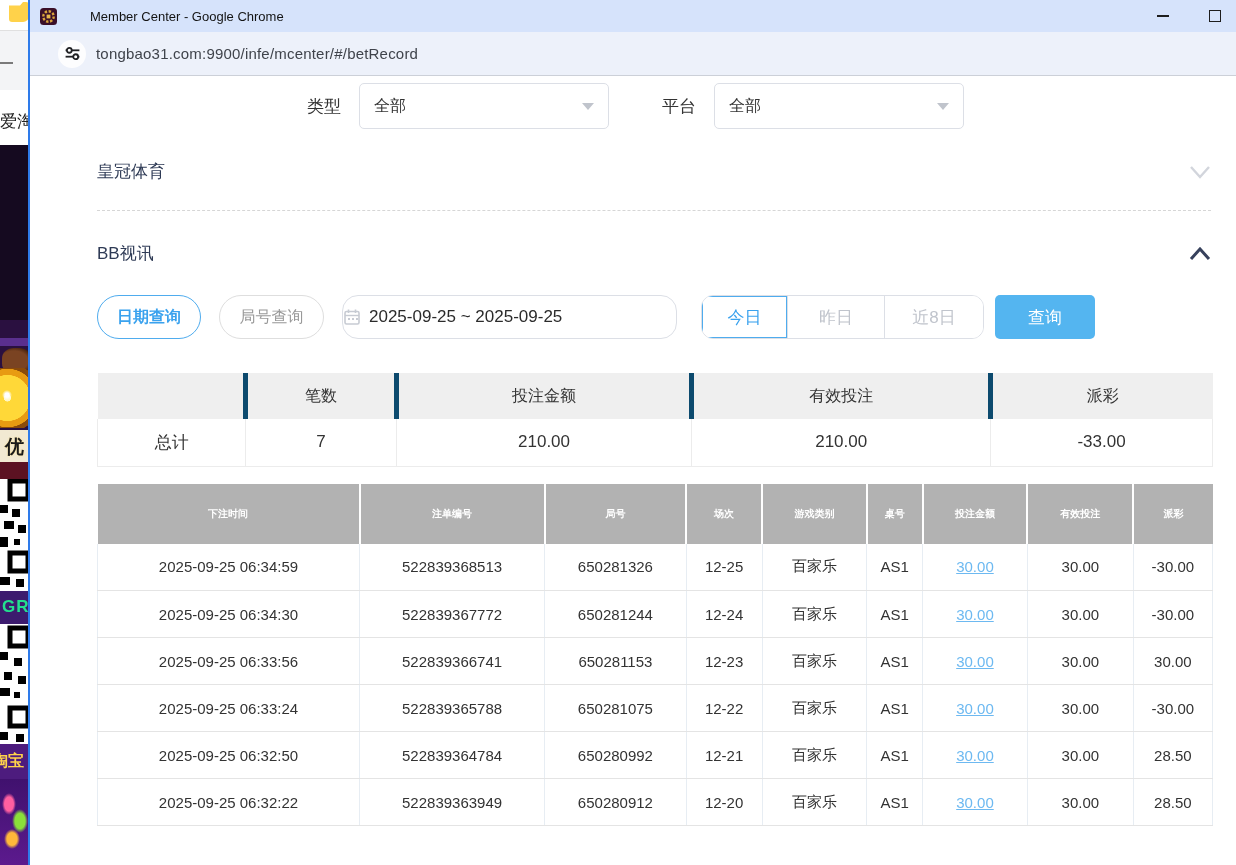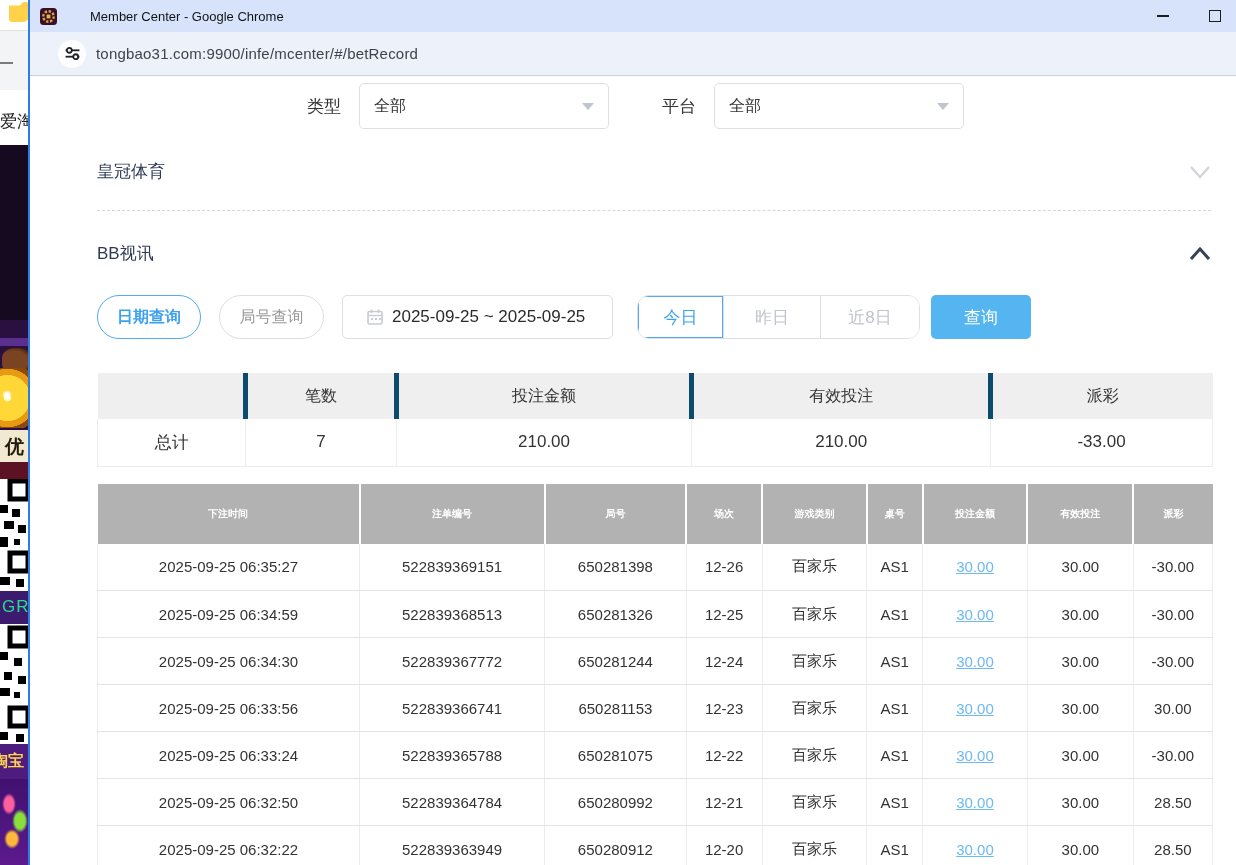--- a/index.html
+++ b/index.html
@@ -19,21 +19,21 @@
   .boot    { position:absolute; left:2px; top:28px; width:30px; height:26px; background:radial-gradient(ellipse at 40% 50%, #7a4322 0 55%, #4a2410 75%, transparent 80%); border-radius:40%; }
   .band-p  { position:absolute; left:0; top:18px; width:28px; height:8px; background:#5a2f8e; }
   .coin    { position:absolute; left:-16px; top:48px; width:52px; height:60px; background:radial-gradient(circle at 45% 50%, #fff7c8 0 8%, #ffd838 9% 55%, #e89b12 56% 70%, #8a4a0a 71% 82%, transparent 83%); }
   .spark   { position:absolute; left:2px; top:70px; width:10px; height:10px; background:radial-gradient(circle,#fff 0 30%,rgba(255,255,255,0) 70%); }
   .s-you   { height:32px; background:#f2e9d2; color:#1a1a1a; font-size:19px; font-weight:bold; position:relative; }
   .s-you span { position:absolute; left:5px; top:4px; text-shadow:0 0 2px #ffe08a; }
   .s-band  { height:17px; background:#5c1222; }
   .s-qr    { background:#fff; position:relative; }
   .s-qr1   { height:112px; }
   .s-qr2   { height:120px; }
-  .s-gr    { height:33px; background:#3c1b6e; position:relative; font-size:17px; font-weight:normal; color:#23e08e; }
+  .s-gr    { height:33px; background:#3c1b6e; position:relative; font-size:17px; font-weight:bold; color:#23e08e; }
   .s-gr span { position:absolute; left:2px; top:6px; letter-spacing:1px; }
   .s-tao   { height:35px; background:#4d1c7e; position:relative; font-size:16px; font-weight:bold; color:#ffd34a; }
   .s-tao span { position:absolute; left:-8px; top:7px; white-space:nowrap; }
   .s-figs  { flex:1; background:linear-gradient(180deg,#40116e,#5c1a8e); position:relative; overflow:hidden; }
   .fig1 { position:absolute; left:2px; top:14px; width:14px; height:22px; background:radial-gradient(ellipse,#ff5fa0 0 45%,transparent 70%); }
   .fig2 { position:absolute; left:12px; top:30px; width:16px; height:24px; background:radial-gradient(ellipse,#8adf3a 0 45%,transparent 70%); }
   .fig3 { position:absolute; left:4px; top:50px; width:16px; height:20px; background:radial-gradient(ellipse,#ffb83a 0 45%,transparent 70%); }
 
   
   .chrome-window { position:absolute; left:28px; top:0; width:1208px; height:865px; border-left:2px solid #2e7bea; background:#fff; display:flex; flex-direction:column; }
@@ -61,21 +61,21 @@
 
   .section-head { margin-top:30px; display:flex; align-items:center; justify-content:space-between; cursor:pointer; }
   .sec-title { font-size:17px; font-weight:normal; color:#2e3a55; }
   .dashed { margin-top:27px; border-top:1px dashed #d6d6d6; }
   .section-head.bb { margin-top:31px; }
 
   .query-row { margin-top:30px; display:flex; align-items:center; }
   .pill { height:44px; border-radius:22px; background:#fff; font-size:16px; cursor:pointer; font-family:inherit; }
   .pill.active { width:104px; border:1px solid #4facee; color:#3aa2ee; font-weight:bold; }
   .pill.plain { width:105px; border:1px solid #dedede; color:#999; margin-left:18px; }
-  .date-input { margin-left:18px; width:271px; height:44px; border:1px solid #dcdfe6; border-radius:5px; display:flex; align-items:center; padding:0 24px; cursor:text; background:#fff; }
+  .date-input { margin-left:18px; width:335px; height:44px; border:1px solid #dcdfe6; border-radius:16px; display:flex; align-items:center; padding:0 1px; cursor:text; background:#fff; }
   .date-text { margin-left:9px; font-size:17px; color:#2b2b2b; }
   .btn-group { margin-left:24px; height:44px; border:1px solid #dcdfe6; border-radius:12px; display:flex; overflow:hidden;align-items:flex-end; }
   .gbtn { height:100%; background:#fff; border:none; font-size:17px; color:#c0c4cc; cursor:pointer; font-family:inherit; }
   .gbtn.b1 { width:85px; }
   .gbtn.b2 { width:97px; border-left:1px solid #dcdfe6; }
   .gbtn.b3 { width:99px; border-left:1px solid #dcdfe6; }
   .gbtn.active { box-shadow:inset 0 0 0 1px #4facee; color:#3aa2ee; }
   .search-btn { margin-left:11px; width:100px; height:44px; background:#54b5f0; border:none; border-radius:5px; color:#fff; font-size:17px; cursor:pointer; font-family:inherit; }
 
   
@@ -291,31 +291,20 @@
           <th>场次</th>
           <th>游戏类别</th>
           <th>桌号</th>
           <th>投注金额</th>
           <th>有效投注</th>
           <th>派彩</th>
         </tr>
       </thead>
       <tbody id="bet-rows">
           <tr>
-            <td>2025-09-25 06:35:27</td>
-            <td>522839369151</td>
-            <td>650281398</td>
-            <td>12-26</td>
-            <td>百家乐</td>
-            <td>AS1</td>
-            <td><span class="amt-link">30.00</span></td>
-            <td>30.00</td>
-            <td class="neg">-30.00</td>
-          </tr>
-          <tr>
             <td>2025-09-25 06:34:59</td>
             <td>522839368513</td>
             <td>650281326</td>
             <td>12-25</td>
             <td>百家乐</td>
             <td>AS1</td>
             <td><span class="amt-link">30.00</span></td>
             <td>30.00</td>
             <td class="neg">-30.00</td>
           </tr>

